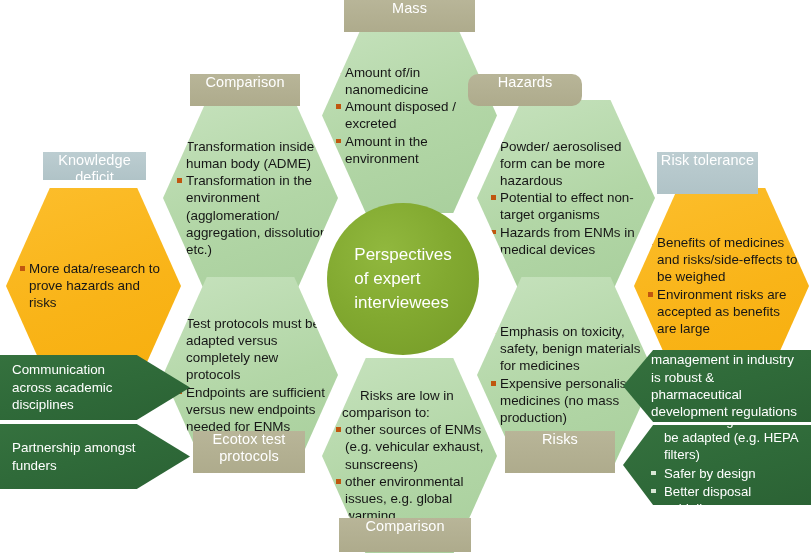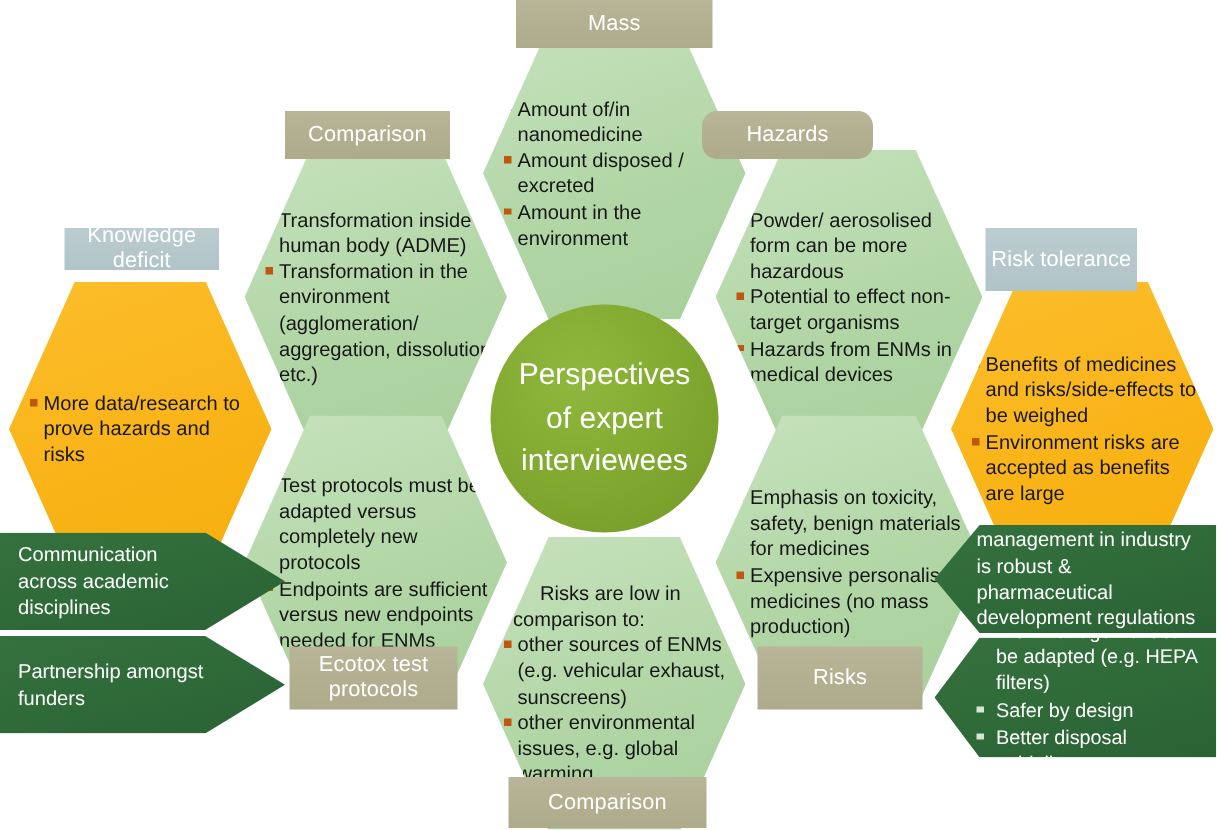--- a/index.html
+++ b/index.html
@@ -72,21 +72,21 @@
   .lead-center {
     text-align: left;
     text-indent: 18px;
   }
 
   
   .plate {
     position: absolute;
     box-sizing: border-box;
     display: flex;
-    align-items: center;
+    align-items: flex-start;
     justify-content: center;
     text-align: center;
     color: #ffffff;
     font-size: 14.5px;
     line-height: 1.16;
     letter-spacing: .1px;
     z-index: 6;
   }
   .plate-khaki {
     background: linear-gradient(180deg, #b8b598 0%, #aeab8c 100%);
@@ -142,23 +142,22 @@
   }
 
   
   #center-circle {
     position: absolute;
     border-radius: 50%;
     background: radial-gradient(circle at 38% 32%, #91b83e 0%, #82a930 48%, #749a27 100%);
     display: flex;
     align-items: center;
     justify-content: center;
-    text-align: center;
     color: #ffffff;
-    font-size: 20px;
+    font-size: 17px;
     line-height: 1.42;
     z-index: 7;
   }
 </style>
 </head>
 <body>
 
 <div id="canvas">
 
   <div class="hex hex-green" style="left:322px; top:18px; width:175px; height:195px;">

